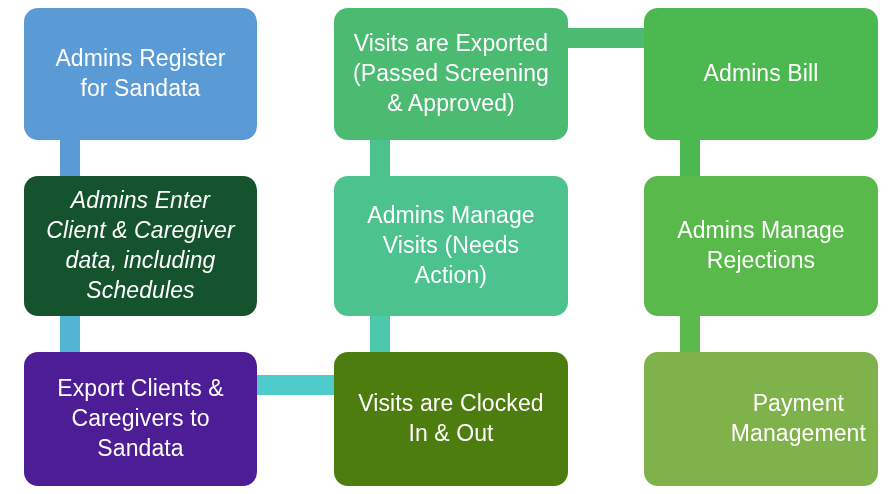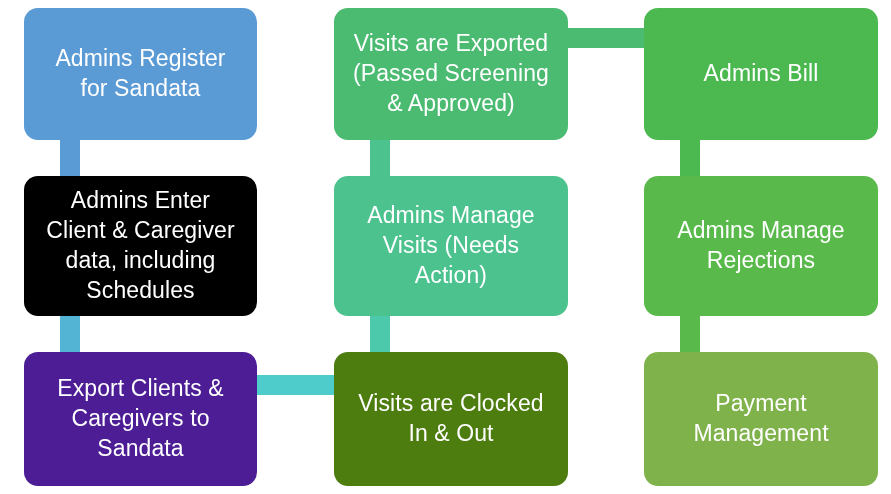--- a/index.html
+++ b/index.html
@@ -65,30 +65,30 @@
       <div class="connector" style="left: 680px; top: 316px; width: 20px; height: 38px; background: rgb(89, 185, 75);"></div>
     </div>
 
   <div id="node-layer">
       <div class="node col-1 row-1" style="background: rgb(91, 155, 213);"><span>Admins Register
 for Sandata</span></div>
       <div class="node col-2 row-1" style="background: rgb(76, 187, 114);"><span>Visits are Exported
 (Passed Screening
 &amp; Approved)</span></div>
       <div class="node col-3 row-1" style="background: rgb(76, 185, 80);"><span>Admins Bill</span></div>
-      <div class="node col-1 row-2" style="background: #000000;"><span>Admins Enter
+      <div class="node col-1 row-2" style="background: #14532d; font-style: italic;"><span>Admins Enter
 Client &amp; Caregiver
 data, including
 Schedules</span></div>
       <div class="node col-2 row-2" style="background: rgb(76, 194, 142);"><span>Admins Manage
 Visits (Needs
 Action)</span></div>
       <div class="node col-3 row-2" style="background: rgb(89, 185, 75);"><span>Admins Manage
 Rejections</span></div>
       <div class="node col-1 row-3" style="background: #4c1d95;"><span>Export Clients &amp;
 Caregivers to
 Sandata</span></div>
       <div class="node col-2 row-3" style="background: #4d7c0f;"><span>Visits are Clocked
 In &amp; Out</span></div>
-      <div class="node col-3 row-3" style="background: rgb(127, 178, 75);"><span>Payment
+      <div class="node col-3 row-3" style="background: rgb(127, 178, 75); justify-content: flex-end;"><span>Payment
 Management</span></div>
     </div>
 </div>
 
 </body></html>

